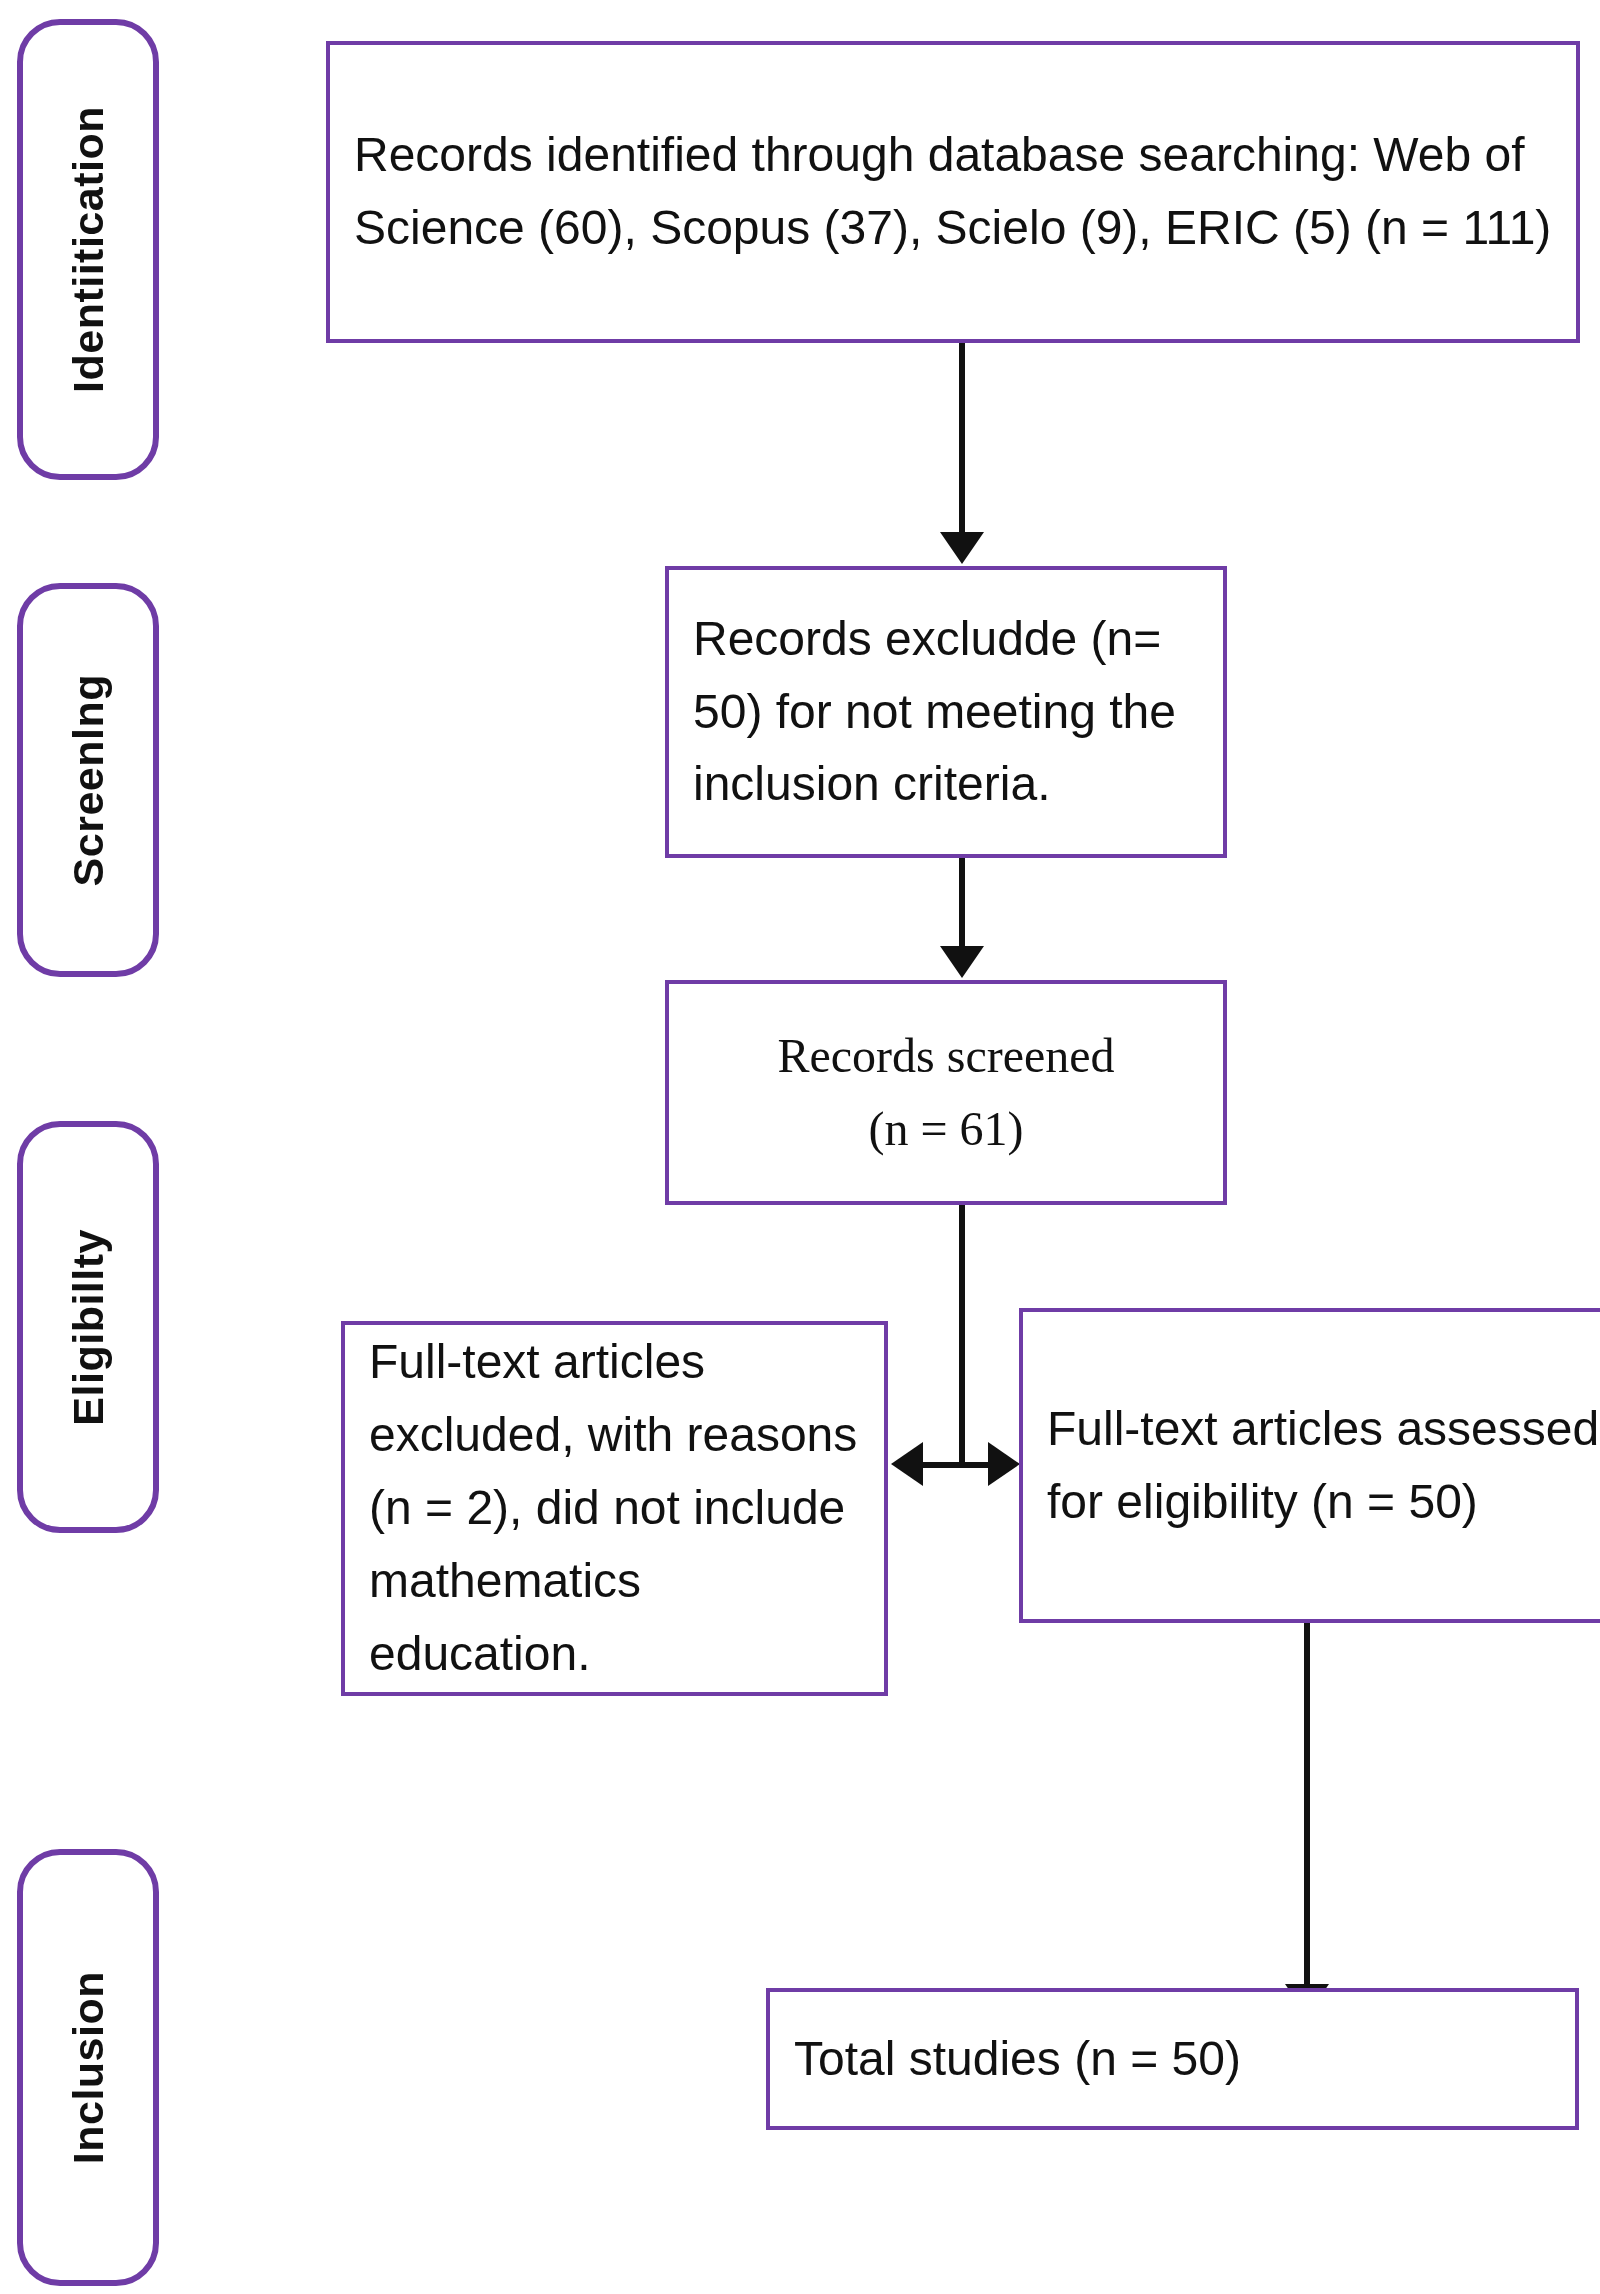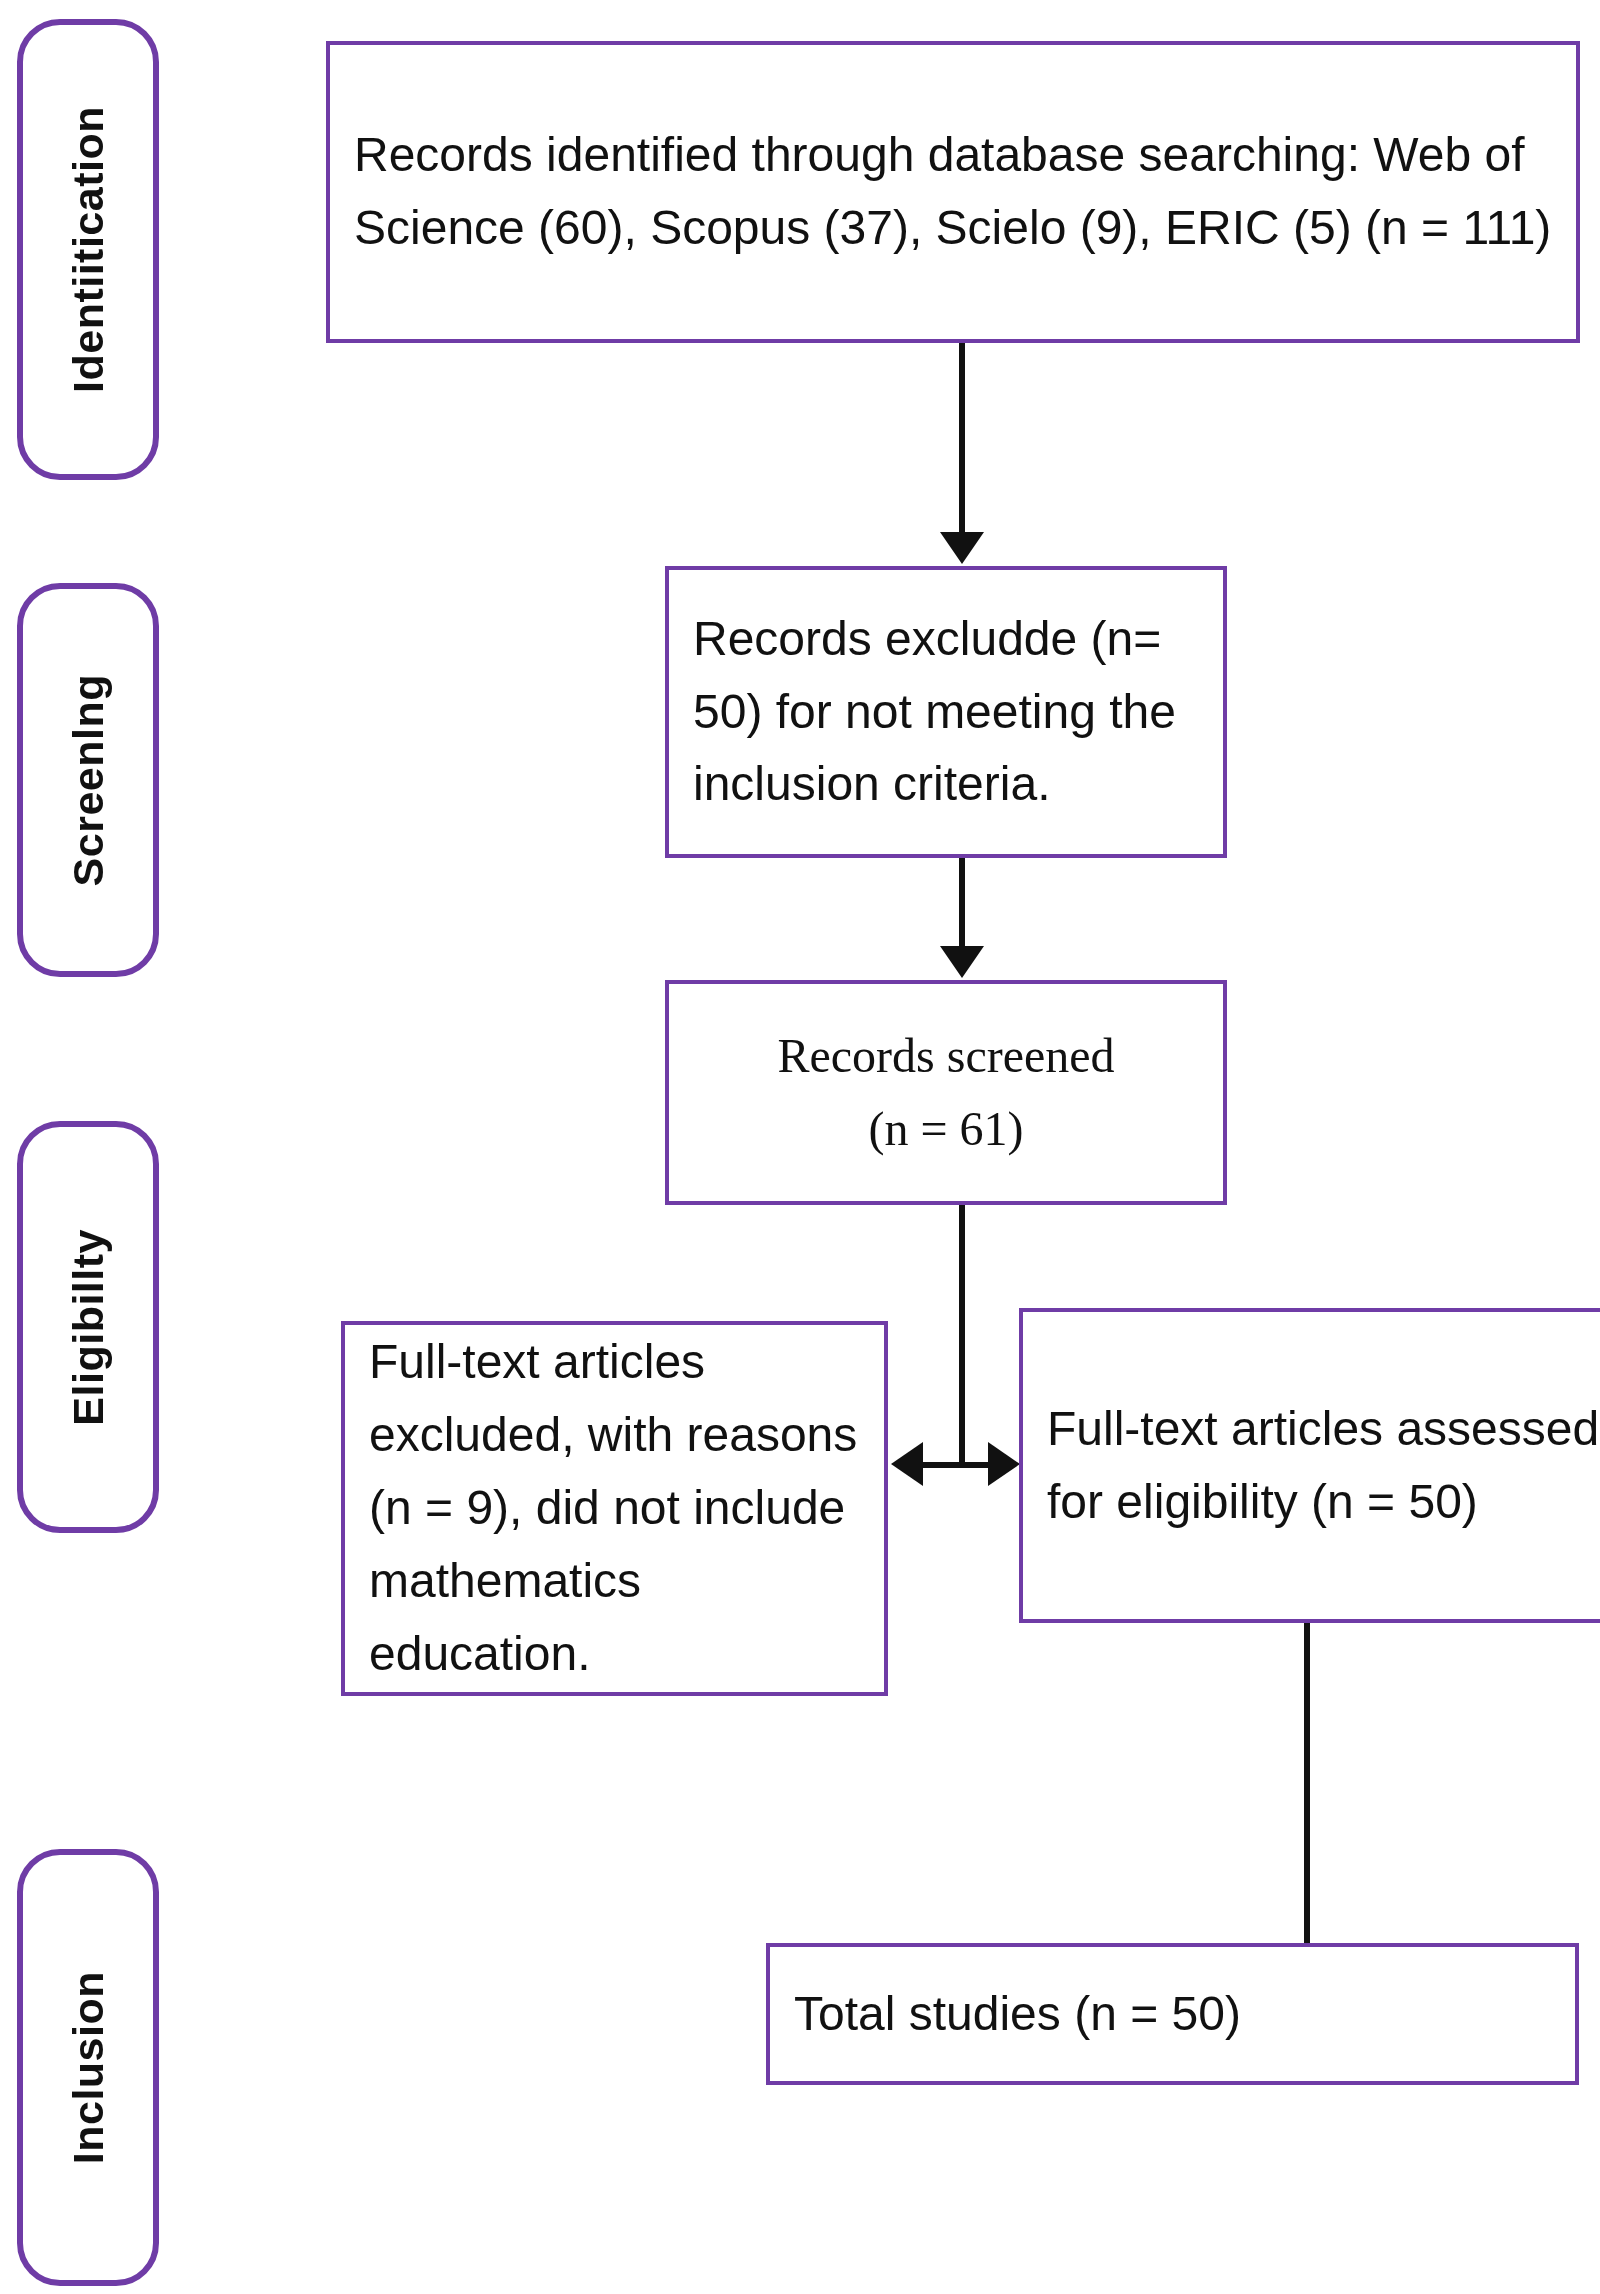--- a/index.html
+++ b/index.html
@@ -136,28 +136,28 @@
 (n = 61)</div>
   </div>
 
   <div class="vline" style="left:959px; top:1205px; height:262px;"></div>
 
   <div class="hline" style="left:923px; top:1462px; width:75px;"></div>
   <div class="arrow-left" style="left:891px; top:1442px;"></div>
   <div class="arrow-right" style="left:988px; top:1442px;"></div>
 
   <div class="node left" style="--accent:#6F3CA6; left:341px; top:1321px; width:547px; height:375px;">
-    <div class="node-text">Full-text articles excluded, with reasons (n = 9), did not include mathematics education.</div>
+    <div class="node-text">Full-text articles excluded, with reasons (n = 2), did not include mathematics education.</div>
   </div>
 
   <div class="node left" style="--accent:#6F3CA6; left:1019px; top:1308px; width:628px; height:315px;">
     <div class="node-text">Full-text articles assessed for eligibility (n = 50)</div>
   </div>
 
   <div class="vline" style="left:1304px; top:1623px; height:365px;"></div>
   <div class="arrow-down" style="left:1285px; top:1984px;"></div>
 
-  <div class="node left" style="--accent:#6F3CA6; left:766px; top:1943px; width:813px; height:142px;">
+  <div class="node left" style="--accent:#6F3CA6; left:766px; top:1988px; width:813px; height:142px;">
     <div class="node-text">Total studies (n = 50)</div>
   </div>
 
 </div>
 
 
 </body></html>

